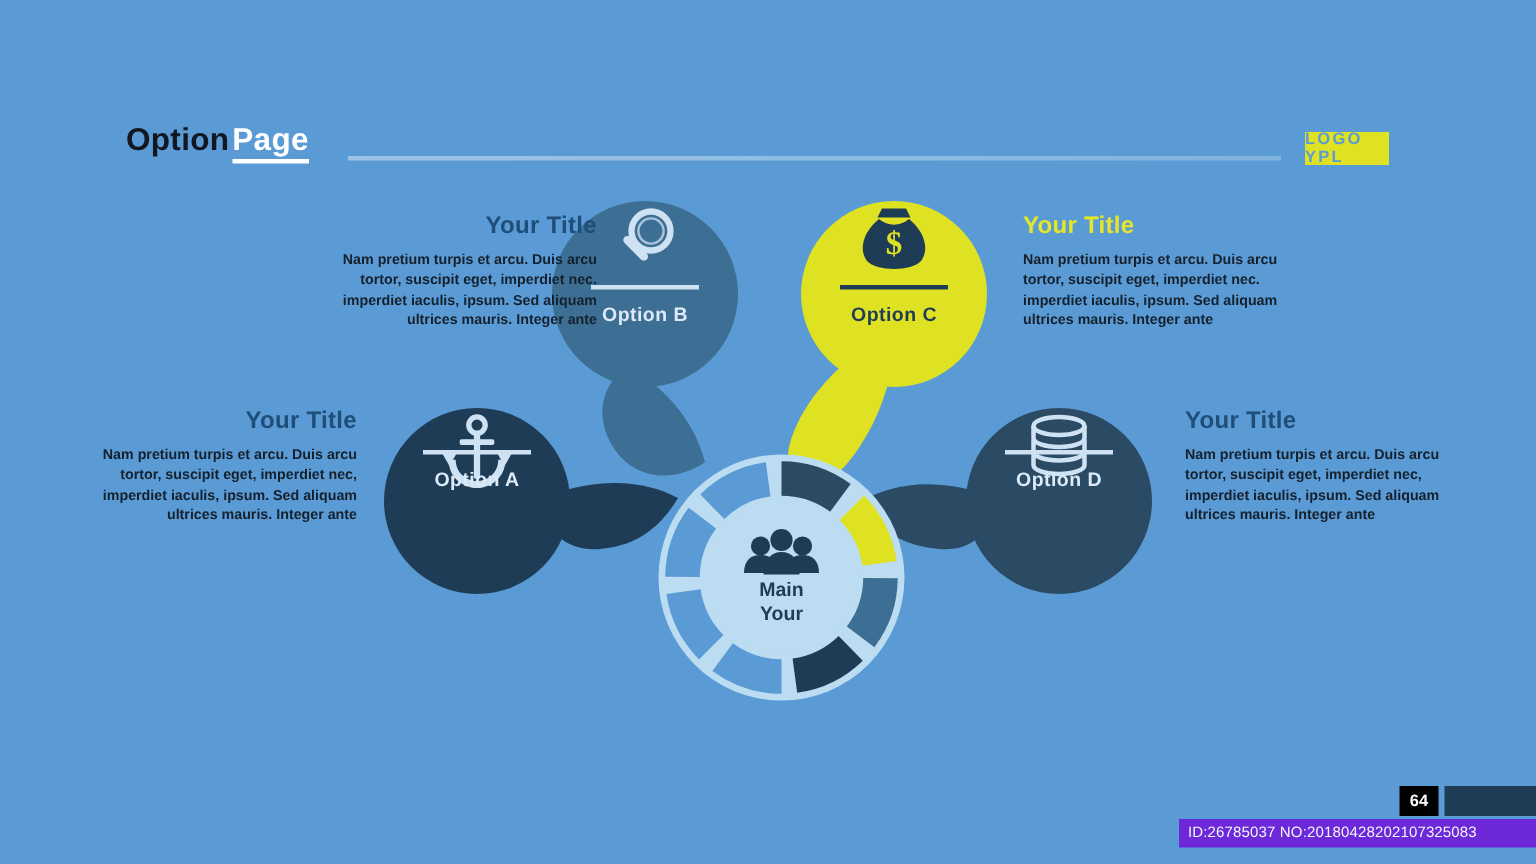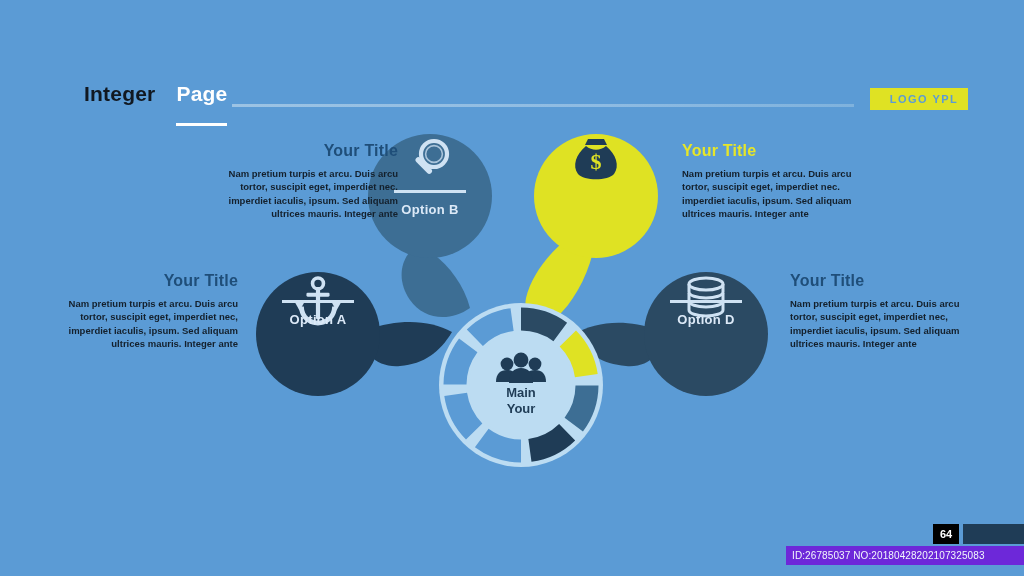--- a/index.html
+++ b/index.html
@@ -8,26 +8,26 @@
     background:#5b9bd5;
     font-family:"Liberation Sans", sans-serif;
     position:relative;
   }
   .slide{position:absolute;inset:0;background:#5b9bd5;}
 
   
   .header{position:absolute;left:0;top:40px;width:1024px;height:40px;}
   .title{position:absolute;left:84px;top:42px;font-size:21px;font-weight:bold;letter-spacing:.2px;white-space:nowrap;}
   .title .t-dark{color:#111821;}
-  .title .t-light{color:#ffffff;border-bottom:3px solid #ffffff;padding-bottom:18px;margin-left:21px;}
+  .title .t-light{color:#ffffff;border-bottom:3px solid #ffffff;padding-bottom:1px;margin-left:2px;}
   .header-rule{position:absolute;left:232px;top:64px;width:622px;height:3px;
                background:linear-gradient(90deg,#9cc3e4 0%,#8ebbe2 60%,#7fb2dd 100%);}
-  .logo-badge{position:absolute;left:870px;top:48px;width:88px;height:22px;background:#dfe223;
+  .logo-badge{position:absolute;left:870px;top:48px;width:56px;height:22px;background:#dfe223;
               color:#5b9bd5;font-size:11px;font-weight:bold;letter-spacing:1.5px;
-              display:flex;align-items:center;justify-content:center;padding-left:10px;}
+              display:flex;align-items:center;justify-content:center;}
 
   
   .diagram{position:absolute;left:0;top:0;width:1024px;height:576px;pointer-events:none;}
   .diagram svg{display:block;}
 
   
   .opt-label{position:absolute;text-align:center;pointer-events:auto;}
   .opt-label .divider{height:3px;margin:0 auto 9px auto;width:72px;}
   .opt-label .name{font-size:13px;font-weight:bold;letter-spacing:.3px;}
 
@@ -70,21 +70,21 @@
           color:#f2f7fb;font-size:10px;display:flex;align-items:center;padding-left:6px;box-sizing:border-box;
           letter-spacing:.1px;}
 </style>
 </head>
 <body>
 
 <div class="slide">
 
   <div class="header">
     <div class="title">
-      <span class="t-dark">Integer</span><span class="t-light">Page</span>
+      <span class="t-dark">Option</span><span class="t-light">Page</span>
     </div>
     <div class="header-rule"></div>
     <div class="logo-badge">LOGO YPL</div>
   </div>
 
   <div class="diagram">
   <svg width="1024" height="576" viewBox="0 0 1024 576" xmlns="http://www.w3.org/2000/svg">
 
     <g>
       <path d="M 366 330 C 400 318 430 320 452 332 C 440 352 424 364 400 366 C 376 368 360 352 366 330 Z" fill="#1f3c56"></path>
@@ -171,20 +171,24 @@
   </div>
 
   <div class="opt-label optA">
     <div class="divider light-div"></div>
     <div class="name light-name">Option A</div>
   </div>
   <div class="opt-label optB">
     <div class="divider light-div"></div>
     <div class="name light-name">Option B</div>
   </div>
+  <div class="opt-label optC">
+    <div class="divider dark-div"></div>
+    <div class="name dark-name">Option C</div>
+  </div>
   <div class="opt-label optD">
     <div class="divider light-div"></div>
     <div class="name light-name">Option D</div>
   </div>
 
   <div class="hub-text">
     <div>Main</div>
     <div>Your</div>
   </div>
 

